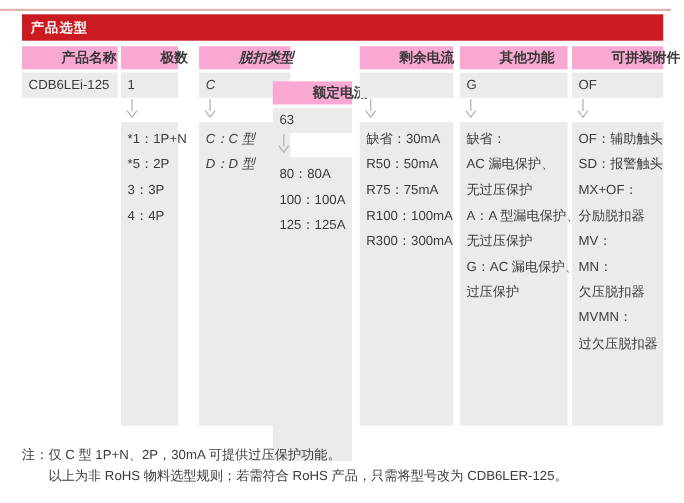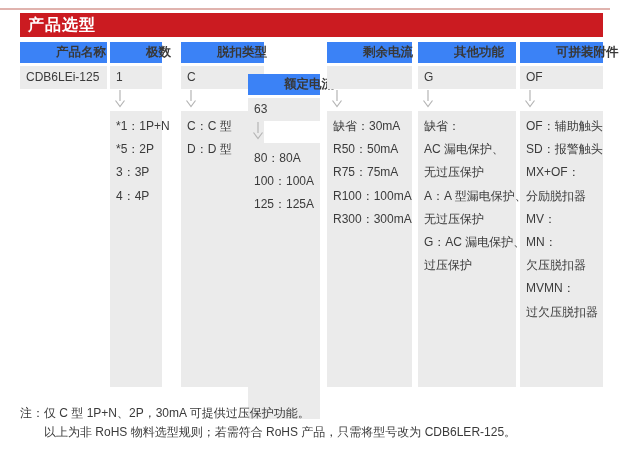--- a/index.html
+++ b/index.html
@@ -28,40 +28,40 @@
     left: 20px;
     top: 13px;
     width: 583px;
     height: 24px;
     background: #cb1b21;
   }
   .title-bar .title-text {
     display: block;
     padding-left: 8px;
     line-height: 24px;
-    font-size: 16px;
+    font-size: 12px;
     font-weight: bold;
     color: #ffffff;
     letter-spacing: 1px;
   }
   .col { position: absolute; top: 0; height: 457px; }
   .cell {
     position: absolute;
     left: 0;
     width: 100%;
     box-sizing: border-box;
     padding-left: 6px;
     font-size: 12px;
     color: #3b3b3b;
   }
   .header-cell {
     top: 42px;
     height: 21px;
     line-height: 21px;
-    background: #3b82f6;
+    background: #f9a8d4;
     font-weight: bold;
     font-size: 12.5px;
     color: #383838;
     white-space: nowrap;
     padding-left: 36px;
   }
   .value-cell {
     top: 66px;
     height: 23px;
     line-height: 23px;
@@ -127,21 +127,21 @@
       <polyline points="1.5,10.5 6,16.5 10.5,10.5" fill="none" stroke="#b5b5b5" stroke-width="1.2"></polyline>
     </svg>
     <div class="options-box">
           <div class="opt-line">*1：1P+N</div>
           <div class="opt-line">*5：2P</div>
           <div class="opt-line">3：3P</div>
           <div class="opt-line">4：4P</div>
         </div>
   </div>
 
-  <div class="col" style="left: 181px; width: 83px;">
+  <div class="col" style="left: 181px; width: 83px; font-style: italic;">
     <div class="cell header-cell">脱扣类型</div>
     <div class="cell value-cell">C</div>
     <svg class="arrow-down" width="12" height="18" viewBox="0 0 12 18">
       <line x1="6" y1="0" x2="6" y2="11" stroke="#b5b5b5" stroke-width="1.2"></line>
       <polyline points="1.5,10.5 6,16.5 10.5,10.5" fill="none" stroke="#b5b5b5" stroke-width="1.2"></polyline>
     </svg>
     <div class="options-box">
           <div class="opt-line">C：C 型</div>
           <div class="opt-line">D：D 型</div>
         </div>

